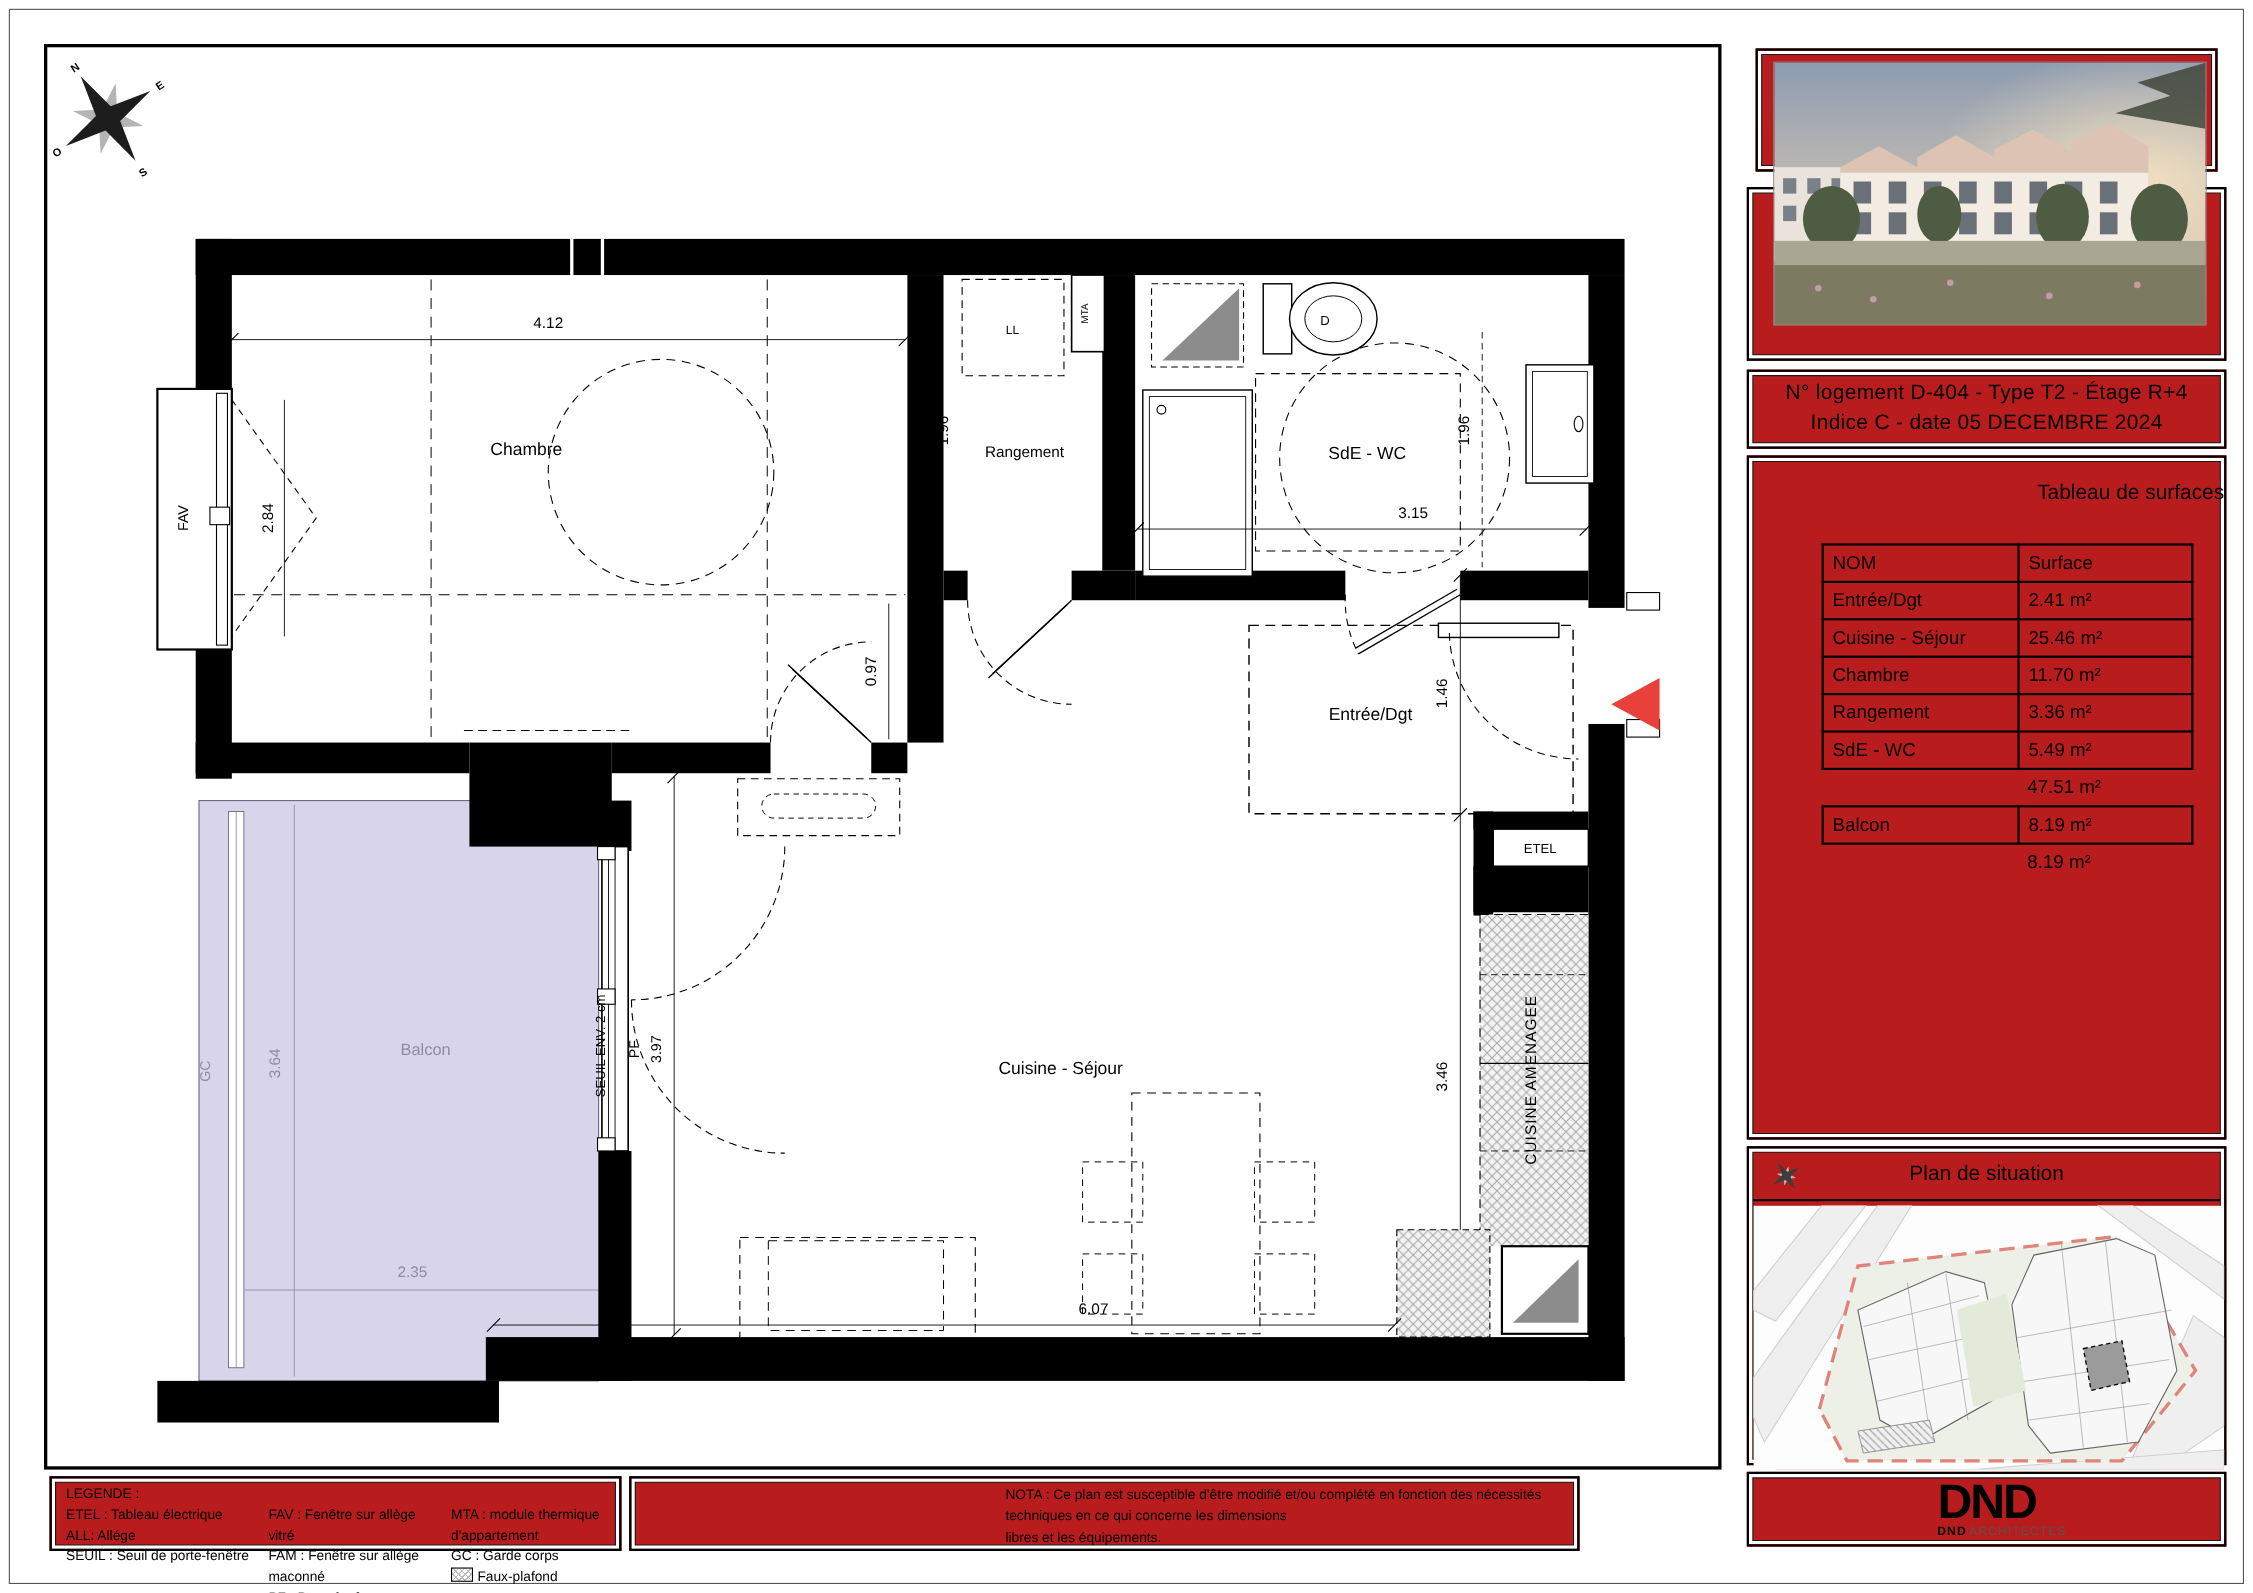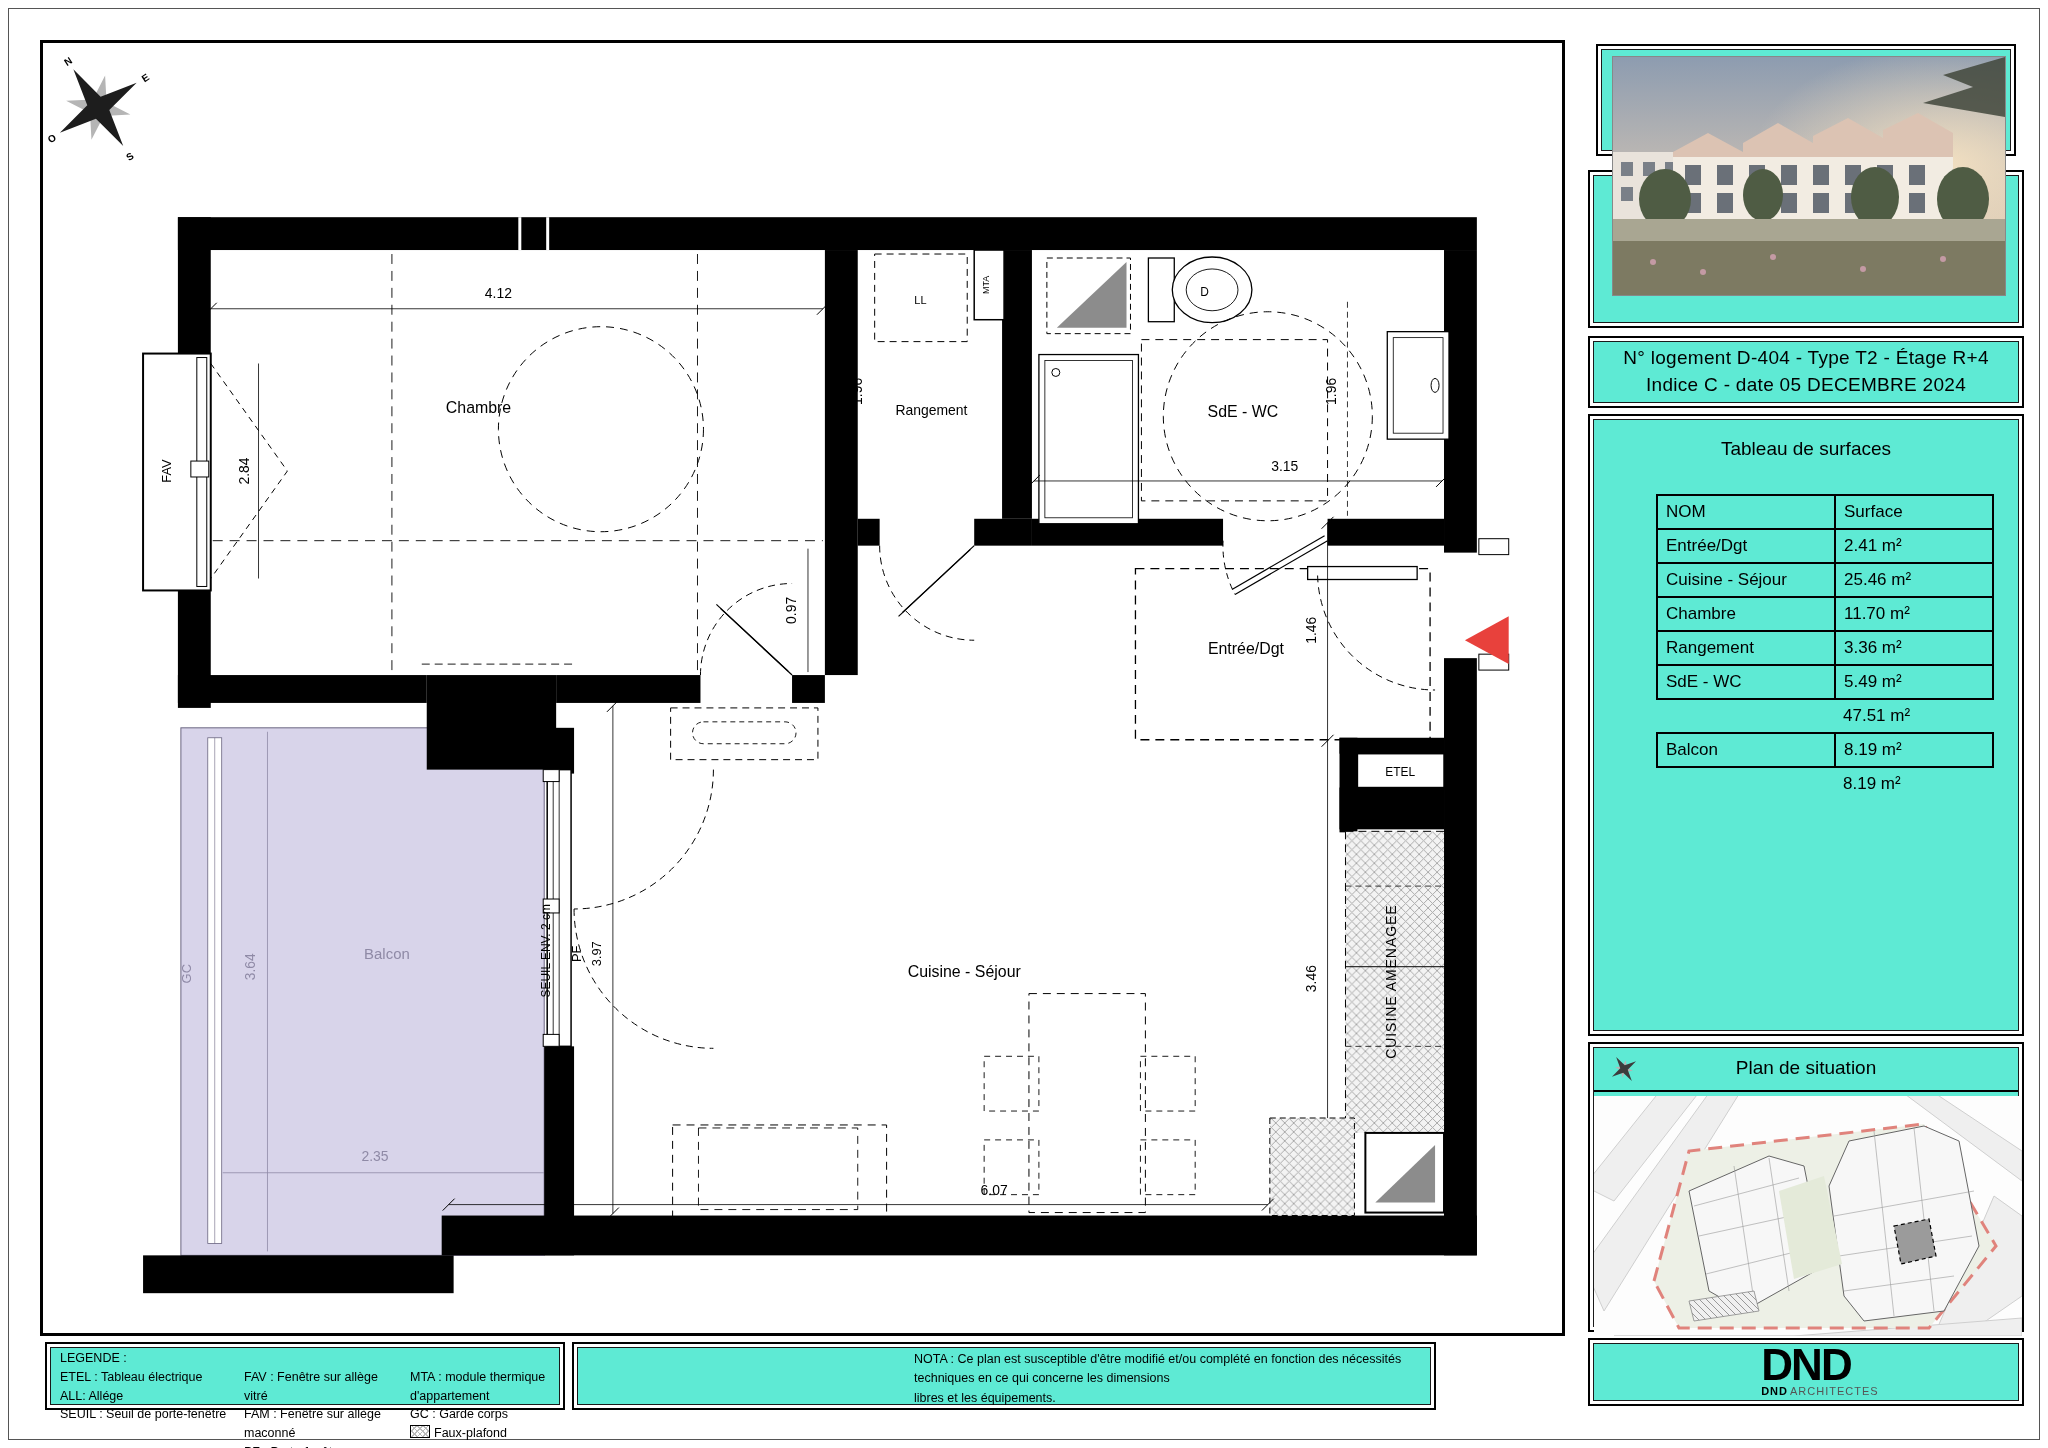--- a/index.html
+++ b/index.html
@@ -3,29 +3,29 @@
 <meta charset="utf-8">
 <style>
   html,body{margin:0;padding:0;background:#fff;}
   body{width:2048px;height:1448px;position:relative;font-family:"Liberation Sans",sans-serif;color:#000;overflow:hidden;}
   .abs{position:absolute;}
   .page-border{left:8px;top:8px;width:2030px;height:1430px;border:1px solid #555;}
   .main-frame{left:40px;top:40px;width:1525px;height:1296px;border:3px solid #000;box-sizing:border-box;background:#fff;}
   .main-frame svg{display:block;width:100%;height:100%;}
 
   
-  .panel{border:2px solid #000;background:#5eead4;box-sizing:border-box;
+  .panel{border:2px solid #000;background:#b91c1c;box-sizing:border-box;
          box-shadow: inset 0 0 0 3px #fff, inset 0 0 0 4px #1a1a1a;}
   .photo-frame1{left:1596px;top:44px;width:420px;height:112px;}
   .photo-frame2{left:1588px;top:170px;width:436px;height:158px;}
   .photo{left:1612px;top:56px;width:392px;height:238px;z-index:5;border:1px solid #888;}
   .title-box{left:1588px;top:336px;width:436px;height:72px;display:flex;flex-direction:column;justify-content:center;align-items:center;}
   .title-box div{font-size:19px;line-height:1.4;letter-spacing:.3px;}
   .surfaces-box{left:1588px;top:414px;width:436px;height:622px;}
-  .surfaces-title{text-align:center;font-size:19px;margin-top:22px;}
+  .surfaces-title{text-align:right;font-size:19px;margin-top:22px;}
   table.surfaces{border-collapse:collapse;margin:34px 0 0 66px;font-size:17px;}
   table.surfaces td,table.surfaces th{border:2px solid #000;padding:4px 8px;height:24px;font-weight:normal;}
   table.surfaces .c-nom{width:160px;text-align:left;}
   table.surfaces .c-sur{width:140px;text-align:left;}
   table.surfaces th{text-align:center;}
   table.surfaces tr.nob td{border:none;}
   .situation-box{left:1588px;top:1042px;width:436px;height:290px;}
   .situation-header{position:relative;height:42px;border-bottom:2px solid #000;margin:4px;}
   .situation-header .t{position:absolute;left:0;right:0;top:9px;text-align:center;font-size:19px;}
   .situation-header svg{position:absolute;left:12px;top:3px;}

